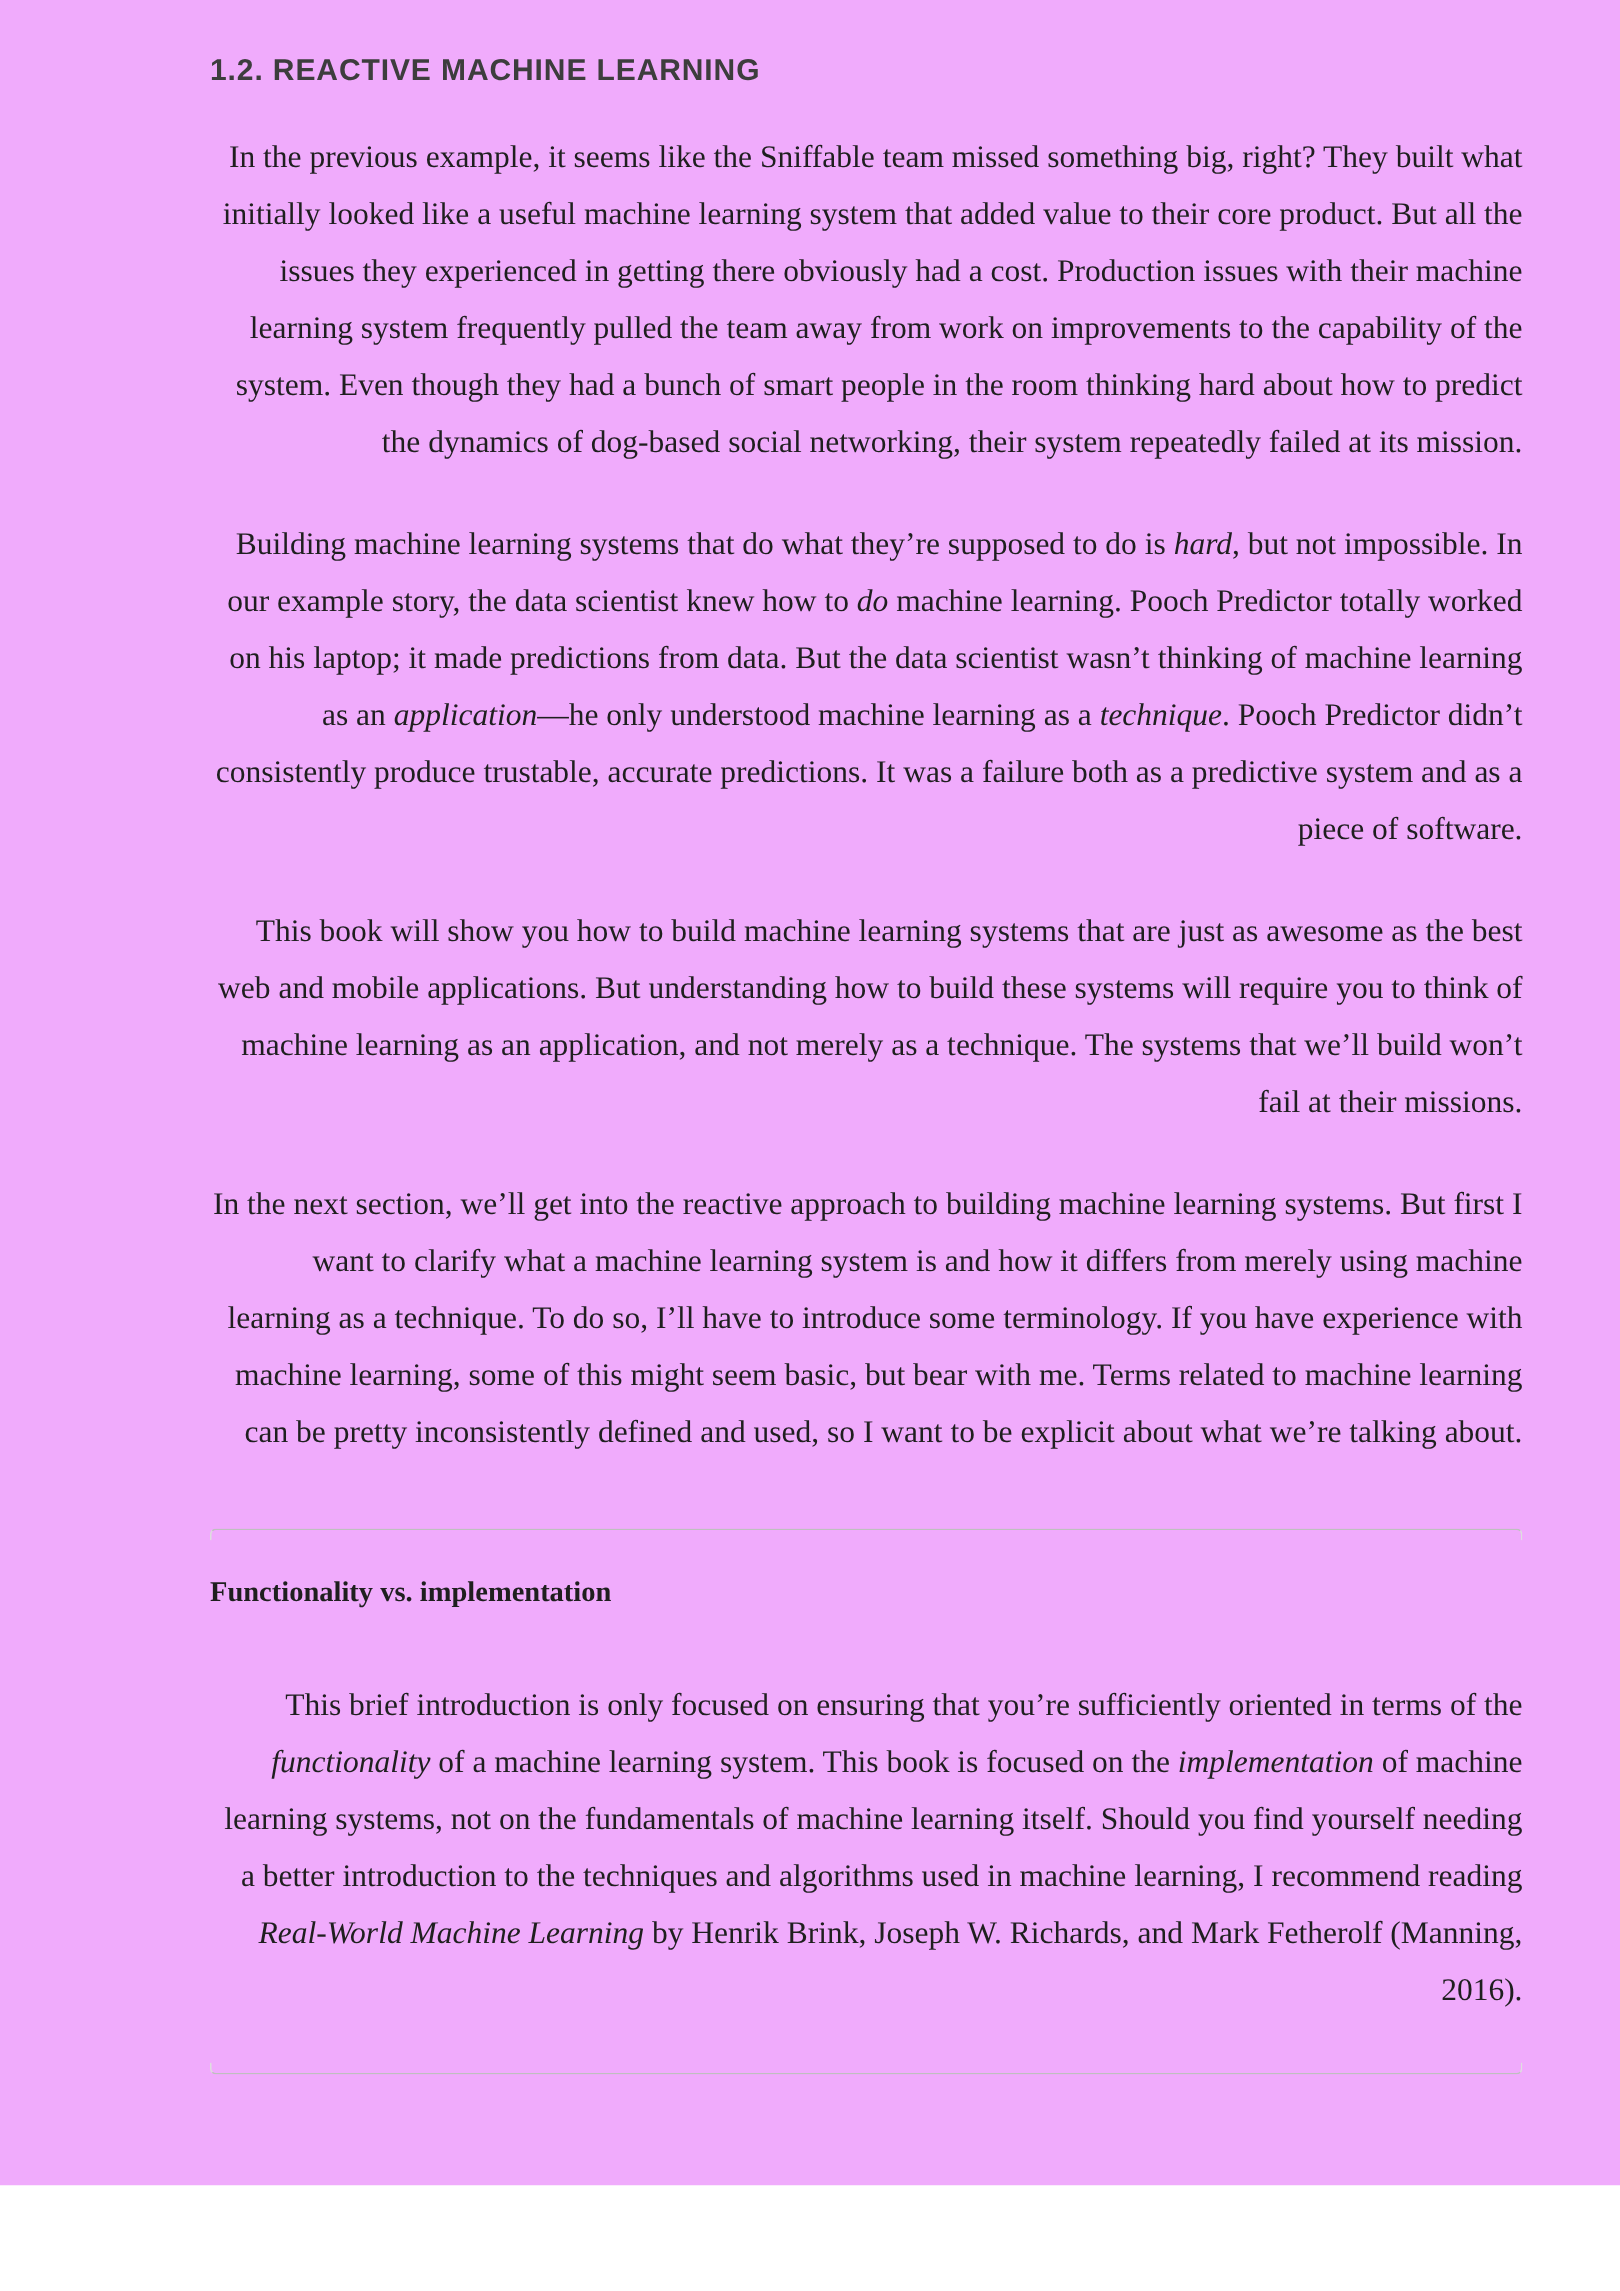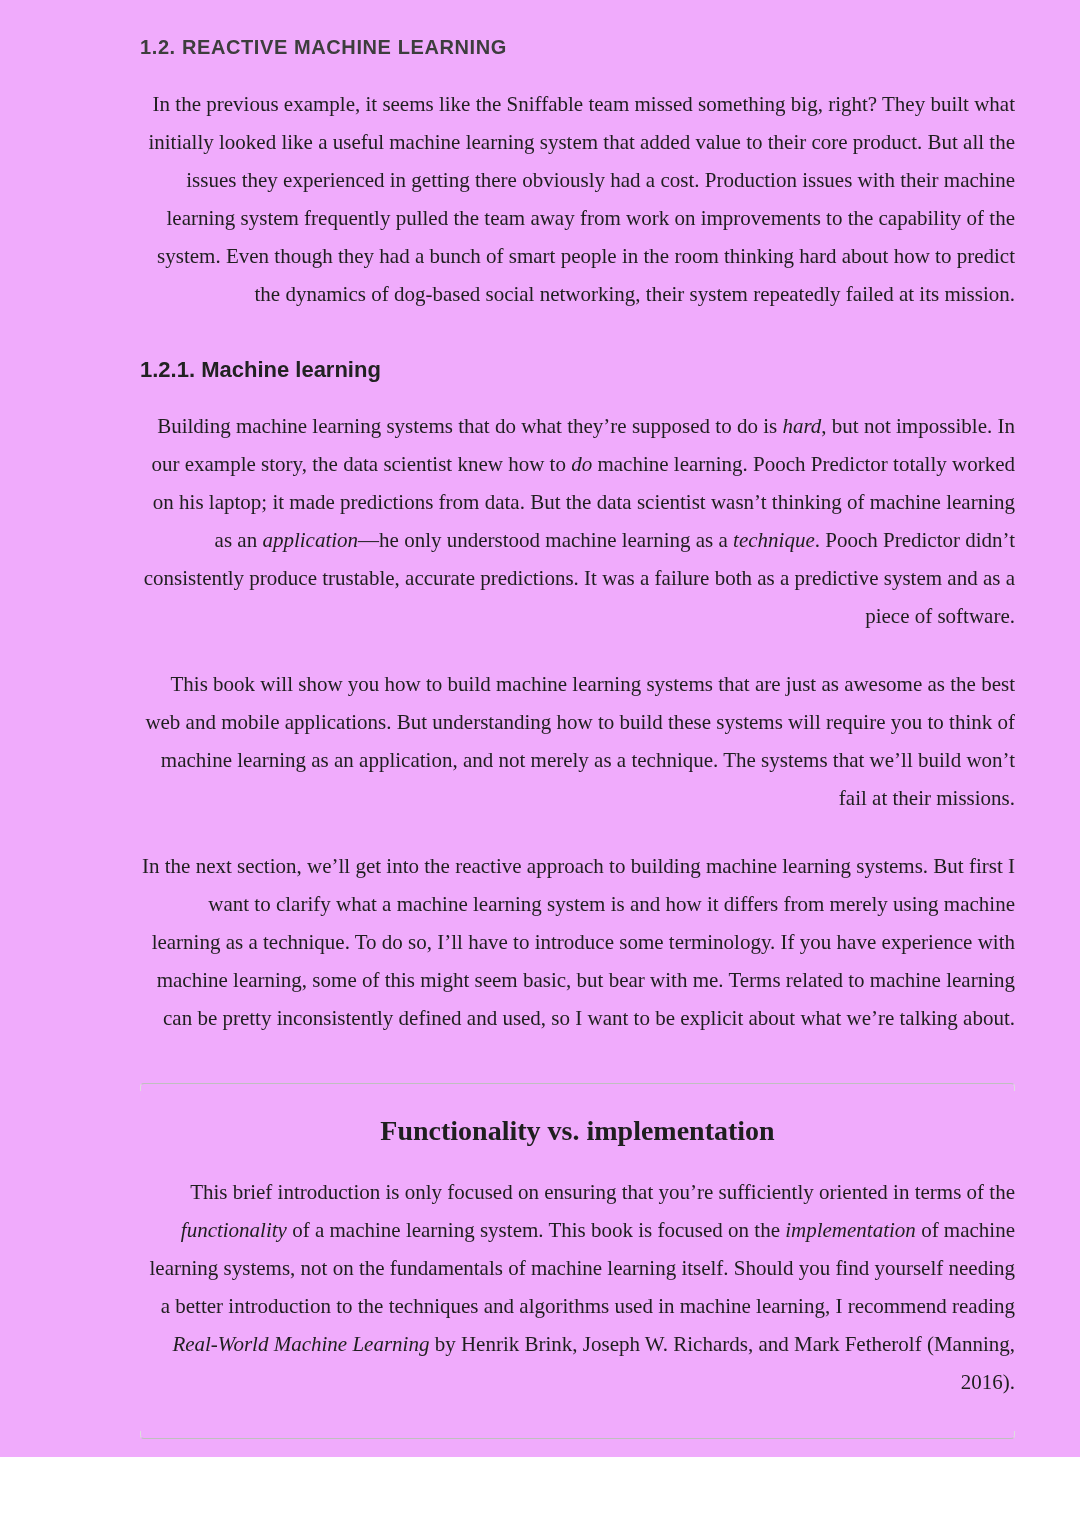--- a/index.html
+++ b/index.html
@@ -47,37 +47,35 @@
     border-radius: 4px 4px 0 0;
   }
   .rule-bottom {
     border-top: none;
     border-bottom: 1px solid #bfbfbf;
     border-radius: 0 0 4px 4px;
     margin-top: 28px;
   }
   .sidebar-heading {
     font-family: "Liberation Serif", "DejaVu Serif", serif;
-    font-size: 28px;
+    font-size: 19px;
     font-weight: 700;
     color: #1f1f1f;
-    margin: 24px 0 26px 0;
-    text-align: center;
+    margin: 24px 0 44px 0;
   }
 </style>
 </head>
 <body>
 
 <div class="page">
 
   <h2 class="section-heading">1.2. REACTIVE MACHINE LEARNING</h2>
 
   <p class="para">In the previous example, it seems like the Sniffable team missed something big, right? They built what initially looked like a useful machine learning system that added value to their core product. But all the issues they experienced in getting there obviously had a cost. Production issues with their machine learning system frequently pulled the team away from work on improvements to the capability of the system. Even though they had a bunch of smart people in the room thinking hard about how to predict the dynamics of dog-based social networking, their system repeatedly failed at its mission.</p>
 
-  <h3 class="subsection-heading">1.2.1. Machine learning</h3>
 
   <p class="para">Building machine learning systems that do what they’re supposed to do is <em>hard</em>, but not impossible. In our example story, the data scientist knew how to <em>do</em> machine learning. Pooch Predictor totally worked on his laptop; it made predictions from data. But the data scientist wasn’t thinking of machine learning as an <em>application</em>—he only understood machine learning as a <em>technique</em>. Pooch Predictor didn’t consistently produce trustable, accurate predictions. It was a failure both as a predictive system and as a piece of software.</p>
 
   <p class="para">This book will show you how to build machine learning systems that are just as awesome as the best web and mobile applications. But understanding how to build these systems will require you to think of machine learning as an application, and not merely as a technique. The systems that we’ll build won’t fail at their missions.</p>
 
   <p class="para">In the next section, we’ll get into the reactive approach to building machine learning systems. But first I want to clarify what a machine learning system is and how it differs from merely using machine learning as a technique. To do so, I’ll have to introduce some terminology. If you have experience with machine learning, some of this might seem basic, but bear with me. Terms related to machine learning can be pretty inconsistently defined and used, so I want to be explicit about what we’re talking about.</p>
 
   <div class="sidebar">
     <div class="rule rule-top"></div>
 

